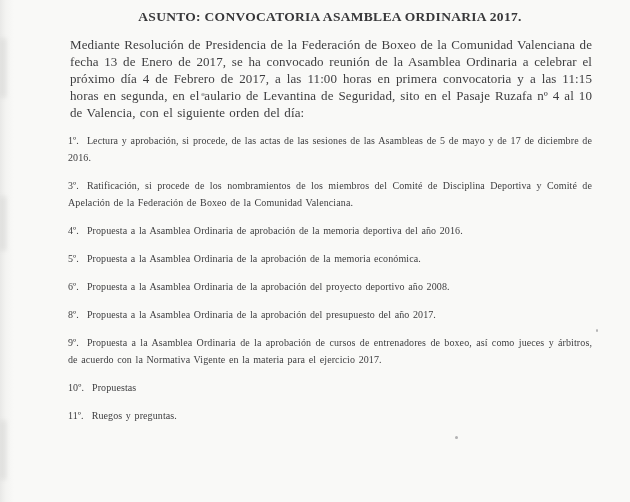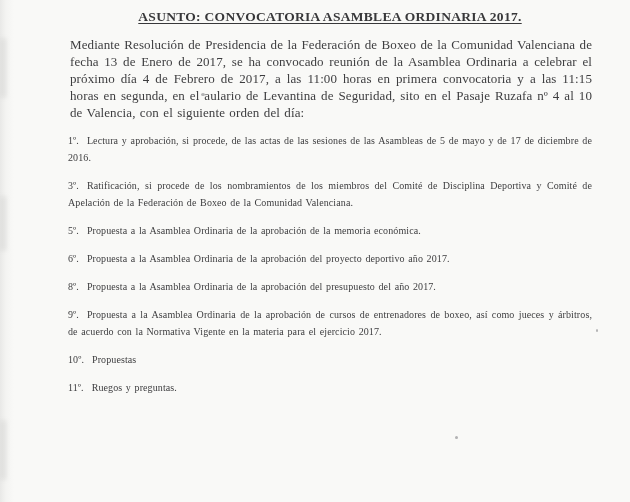--- a/index.html
+++ b/index.html
@@ -43,21 +43,20 @@
     top: 8px;
     width: 524px;
   }
   .doc-title {
     margin: 0 0 10px 0;
     text-align: center;
     font-size: 13.5px;
     line-height: 18px;
     font-weight: bold;
     letter-spacing: 0.3px;
-    text-decoration: underline;
     text-underline-offset: 2px;
     color: #38383a;
   }
   .para {
     margin: 0 0 11px 2px;
     font-size: 13px;
     line-height: 17px;
     text-align: justify;
     letter-spacing: 0.1px;
     word-spacing: 1px;
@@ -100,27 +99,30 @@
 
     <div class="agenda-item">
       <span class="item-number">1º.</span><span>Lectura y aprobación, si procede, de las actas de las sesiones de las Asambleas de 5 de mayo y de 17 de diciembre de 2016.</span>
     </div>
 
 
     <div class="agenda-item">
       <span class="item-number">3º.</span><span>Ratificación, si procede de los nombramientos de los miembros del Comité de Disciplina Deportiva y Comité de Apelación de la Federación de Boxeo de la Comunidad Valenciana.</span>
     </div>
 
+    <div class="agenda-item">
+      <span class="item-number">4º.</span><span>Propuesta a la Asamblea Ordinaria de aprobación de la memoria deportiva del año 2016.</span>
+    </div>
 
     <div class="agenda-item">
       <span class="item-number">5º.</span><span>Propuesta a la Asamblea Ordinaria de la aprobación de la memoria económica.</span>
     </div>
 
     <div class="agenda-item">
-      <span class="item-number">6º.</span><span>Propuesta a la Asamblea Ordinaria de la aprobación del proyecto deportivo año 2017.</span>
+      <span class="item-number">6º.</span><span>Propuesta a la Asamblea Ordinaria de la aprobación del proyecto deportivo año 2008.</span>
     </div>
 
 
     <div class="agenda-item">
       <span class="item-number">8º.</span><span>Propuesta a la Asamblea Ordinaria de la aprobación del presupuesto del año 2017.</span>
     </div>
 
     <div class="agenda-item">
       <span class="item-number">9º.</span><span>Propuesta a la Asamblea Ordinaria de la aprobación de cursos de entrenadores de boxeo, así como jueces y árbitros, de acuerdo con la Normativa Vigente en la materia para el ejercicio 2017.</span>
     </div>

